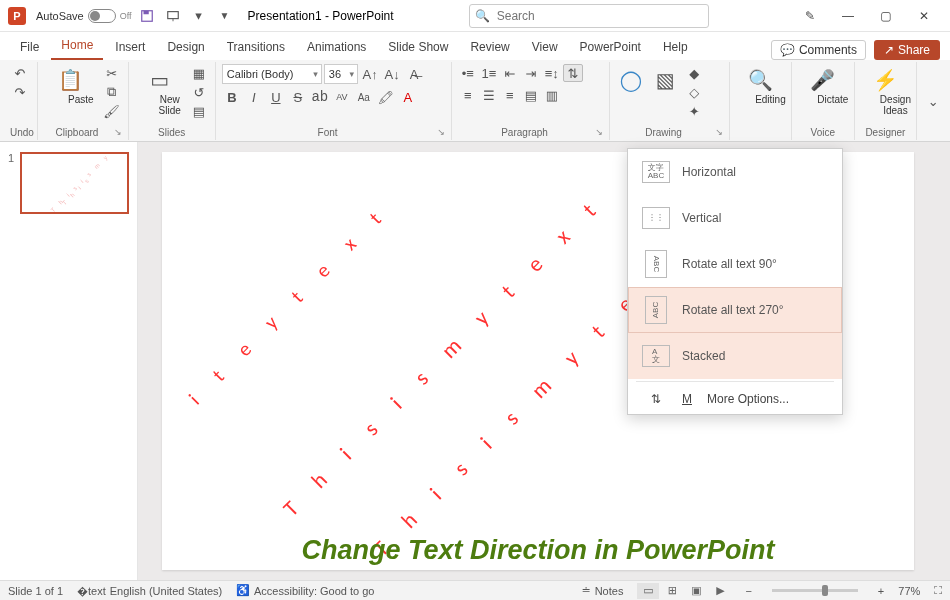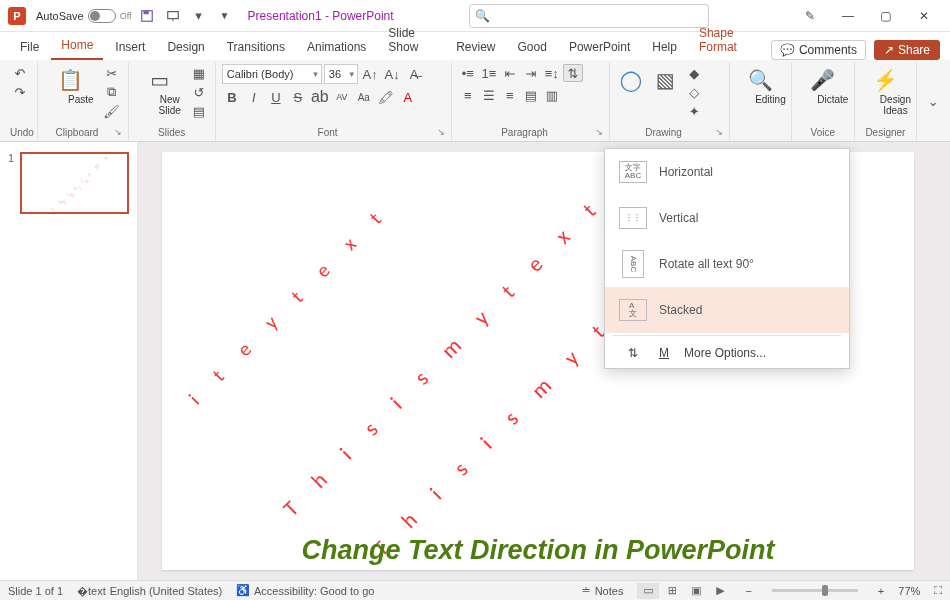--- a/index.html
+++ b/index.html
@@ -6,21 +6,21 @@
   body { background: #fff; width: 950px; height: 600px; overflow: hidden; font-size: 12px; color: #333; position: relative; }
 
   
   .titlebar { height: 32px; display: flex; align-items: center; padding: 0 8px; background: #fff; border-bottom: 1px solid #e5e5e5; }
   .app-icon { width: 18px; height: 18px; background: #d04526; border-radius: 3px; display: flex; align-items: center; justify-content: center; color:#fff; font-size:11px; font-weight:bold;}
   .autosave { display:flex; align-items:center; gap:4px; margin-left:10px; font-size:11px;}
   .autosave-toggle { width:28px; height:14px; border:1px solid #888; border-radius:7px; position:relative;}
   .autosave-toggle::after{content:"";position:absolute;left:1px;top:1px;width:10px;height:10px;background:#888;border-radius:50%;}
   .qa-btn { width:22px; height:22px; display:flex;align-items:center;justify-content:center; color:#555; margin-left:4px; cursor:pointer; font-size:13px;}
   .qa-btn svg{width:14px;height:14px;}
-  .doc-title { margin-left:12px; font-size:12px; color:#a21caf;}
+  .doc-title { margin-left:12px; font-size:12px; color:#000000;}
   .search-box { margin-left:auto; margin-right:auto; width:240px; height:24px; border:1px solid #ccc; border-radius:3px; display:flex; align-items:center; padding:0 6px; gap:6px; color:#888;}
   .search-box input{border:none;outline:none;flex:1;font-size:12px;background:transparent;}
   .win-ctrl { display:flex; gap:2px; margin-left:8px;}
   .win-btn { width:36px; height:28px; display:flex;align-items:center;justify-content:center; color:#444;}
 
   
   .tabs { height:28px; display:flex; align-items:flex-end; padding:0 10px; gap:2px; background:#fff;}
   .tab { padding:4px 10px 6px 10px; font-size:12px; color:#444; cursor:pointer;}
   .tab.active { color:#b7472a; border-bottom:2px solid #b7472a; font-weight:400;}
   .tab.context { color:#b7472a; }
@@ -54,21 +54,21 @@
   .thumb-num{font-size:11px;color:#666;}
   .thumb{ width:110px; height:62px; border:2px solid #c44f33; background:#fff; position:relative; overflow:hidden;}
   .thumb-canvas{position:absolute;inset:8px;}
   .thumb-text{position:absolute;font-size:6px;color:#f5bcbc;transform:rotate(-45deg);white-space:nowrap;letter-spacing:3px;}
   .slide-area{ flex:1; background:#eceaea; position:relative; overflow:hidden;}
   .slide{ position:absolute; left:24px; top:10px; width:752px; height:418px; background:#fff; box-shadow:0 1px 2px rgba(0,0,0,0.12);}
   .slide-text{position:absolute;color:#ff3232;font-size:22px;font-family:"Calibri",sans-serif;transform:rotate(-45deg);letter-spacing:12px;white-space:nowrap;}
   .caption{position:absolute;bottom:4px;left:0;right:0;text-align:center;color:#4d7c0f;font-weight:bold;font-size:27px;font-style:italic;}
 
   
-  .dropdown{position:absolute; left:604px; top:148px; width:246px; background:#fff; border:1px solid #ccc; box-shadow:0 4px 14px rgba(0,0,0,0.18); font-size:12px; z-index:50;}
+  .dropdown{position:absolute; left:627px; top:148px; width:216px; background:#fff; border:1px solid #ccc; box-shadow:0 4px 14px rgba(0,0,0,0.18); font-size:12px; z-index:50;}
   .dd-item{display:flex;align-items:center;gap:12px;padding:12px 14px;cursor:pointer;color:#555;}
   .dd-item.highlight{background:#fbe6dd;}
   .dd-item.selected{background:#fbe6dd;outline:1px solid #e8c5b8;outline-offset:-1px;}
   .dd-icon{width:28px;height:22px;border:1px solid #bbb;display:flex;align-items:center;justify-content:center;font-size:8px;line-height:1;color:#666;flex-shrink:0;}
   .dd-sep{height:1px;background:#e5e5e5;margin:2px 8px;}
   .dd-more{padding:8px 14px;display:flex;align-items:center;gap:12px;cursor:pointer;color:#444;}
   .dd-more .mi{width:28px;text-align:center;}
 
   
   .statusbar{position:absolute;bottom:0;left:0;right:0;height:20px;background:#f3f3f3;border-top:1px solid #ddd;display:flex;align-items:center;padding:0 8px;font-size:11px;color:#555;gap:14px;}
@@ -102,42 +102,42 @@
       <svg viewBox="0 0 16 16">
         <rect x="2" y="3" width="12" height="8" fill="none" stroke="#555" stroke-width="1.3"></rect>
         <line x1="8" y1="11" x2="8" y2="14" stroke="#555"></line>
       </svg>
     </div>
   <div class="qa-btn">▾</div>
   <div class="qa-btn" style="font-size:10px;">▼</div>
   <div class="doc-title">Presentation1 - PowerPoint</div>
   <div class="search-box">
     <span>🔍</span>
+    <input placeholder="Search" style="">
   </div>
   <div class="win-ctrl">
     <div class="win-btn">✎</div>
     <div class="win-btn">—</div>
     <div class="win-btn">▢</div>
     <div class="win-btn">✕</div>
   </div>
 </div>
 
 <div class="tabs">
   <div class="tab">File</div>
   <div class="tab active">Home</div>
   <div class="tab">Insert</div>
   <div class="tab">Design</div>
   <div class="tab">Transitions</div>
   <div class="tab">Animations</div>
   <div class="tab">Slide Show</div>
   <div class="tab">Review</div>
-  <div class="tab">Good</div>
+  <div class="tab">View</div>
   <div class="tab">PowerPoint</div>
   <div class="tab">Help</div>
-  <div class="tab context">Shape Format</div>
   <div class="tabs-spacer"></div>
   <div class="comments-btn">💬 <span>Comments</span></div>
   <div class="share-btn">↗ <span>Share</span></div>
 </div>
 
 <div class="ribbon">
   <div class="rgroup" style="min-width:34px;">
     <div class="rgroup-body">
         <div class="rcol">
           <div class="rsmall">↶</div>
@@ -186,21 +186,21 @@
           </div>
         <div class="rsmall">A↑</div>
         <div class="rsmall">A↓</div>
         <div class="rsmall">A̶</div>
       </div>
       <div class="font-row">
         <div class="rsmall" style="font-weight:bold;">B</div>
         <div class="rsmall" style="font-style:italic;">I</div>
         <div class="rsmall" style="text-decoration:underline;">U</div>
         <div class="rsmall" style="text-decoration:line-through;">S</div>
-        <div class="rsmall" style="font-size:16px;">ab</div>
+        <div class="rsmall" style="font-size:14px;font-family:Liberation Mono, monospace;">ab</div>
         <div class="rsmall" style="font-size:9px;">AV</div>
         <div class="rsmall" style="font-size:10px;">Aa</div>
         <div class="rsmall">🖍</div>
         <div class="rsmall" style="color:#d00;">A</div>
       </div>
     </div>
     <div class="rgroup-label"><span>Font</span><span class="rlauncher">↘</span></div>
   </div>
   <div class="rgroup" style="min-width:158px;">
     <div class="rgroup-body" style="flex-direction:column;gap:4px;">
@@ -298,20 +298,24 @@
     <div class="dd-icon">文字<br>ABC</div>
     <span>Horizontal</span>
   </div>
   <div class="dd-item">
     <div class="dd-icon">⋮⋮</div>
     <span>Vertical</span>
   </div>
   <div class="dd-item">
     <div class="dd-icon" style="transform:rotate(90deg);">ABC</div>
     <span>Rotate all text 90°</span>
+  </div>
+  <div class="dd-item selected">
+    <div class="dd-icon" style="transform:rotate(-90deg);">ABC</div>
+    <span>Rotate all text 270°</span>
   </div>
   <div class="dd-item highlight">
     <div class="dd-icon">A<br>文</div>
     <span>Stacked</span>
   </div>
   <div class="dd-sep"></div>
   <div class="dd-more">
     <span class="mi">⇅</span>
     <span><u>M</u><span style="margin-left:-9px;padding-left:24px;">More Options...</span></span>
   </div>

